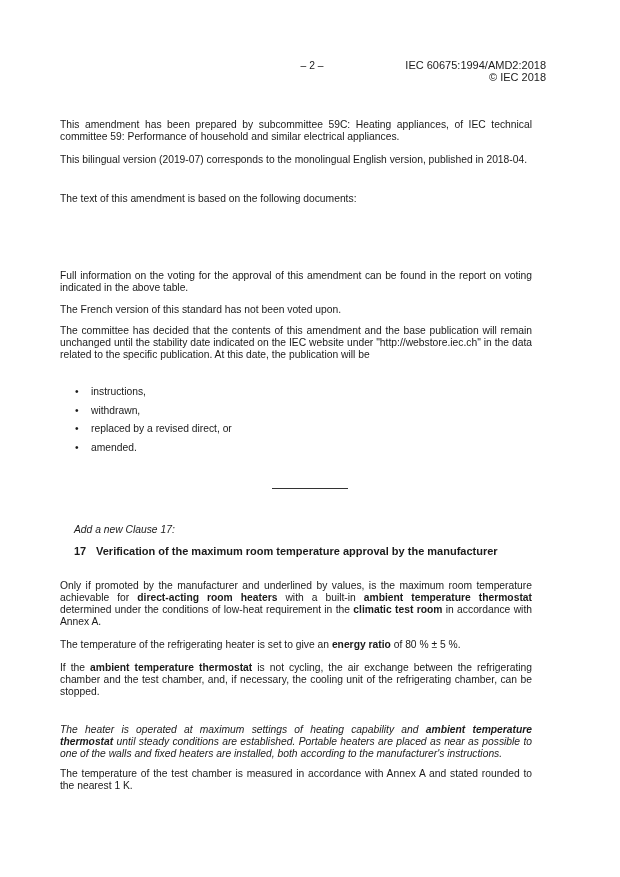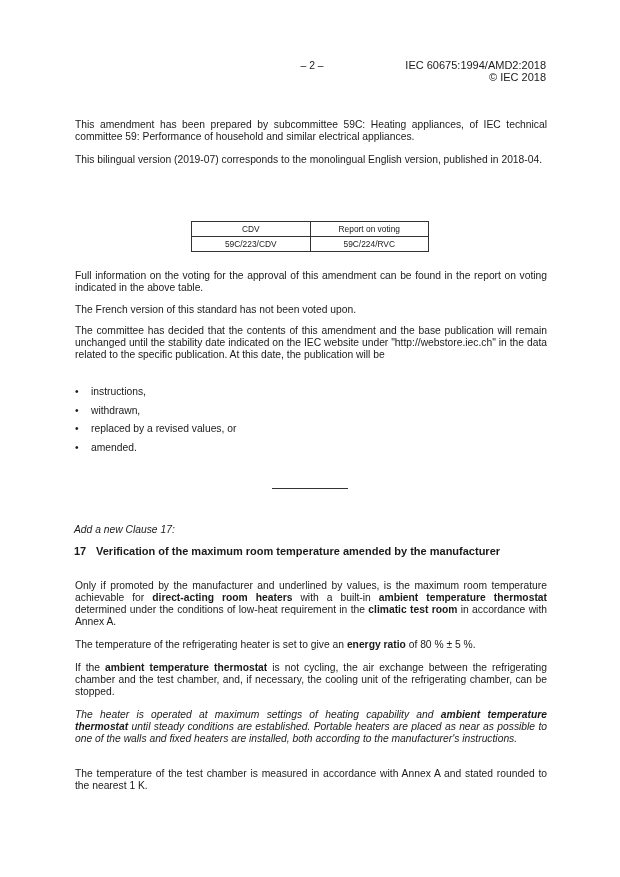--- a/index.html
+++ b/index.html
@@ -39,27 +39,27 @@
     .title {
       position: absolute;
       left: 0; top: 95px;
       width: 620px;
       text-align: center;
       font-size: 12.2px;
       letter-spacing: 0.2px;
     }
     .para {
       position: absolute;
-      left: 75px;
+      left: 60px;
       width: 472px;
       text-align: justify;
       text-align-last: left;
     }
     .para b { font-weight: bold; }
-    .para.it { font-style: italic; }
+    .para.it { font-style: italic; margin-top: 15px; }
     table.docs {
       position: absolute;
       left: 191px; top: 221px;
       width: 238px;
       border-collapse: collapse;
       font-size: 8.4px;
     }
     table.docs td {
       border: 1px solid #333;
       text-align: center;
@@ -119,52 +119,41 @@
 
   <div class="hdr-page">– 2 –</div>
   <div class="hdr-ref">
     <div>IEC 60675:1994/AMD2:2018</div>
     <div>© IEC 2018</div>
   </div>
 
 
   <div class="para" style="top:119px">This amendment has been prepared by subcommittee 59C: Heating appliances, of IEC technical committee 59: Performance of household and similar electrical appliances.</div>
   <div class="para" style="top:154px">This bilingual version (2019-07) corresponds to the monolingual English version, published in 2018-04.</div>
+  <div class="para" style="top:193px">The text of this amendment is based on the following documents:</div>
 
-  <table class="docs">
-    <tbody>
-        <tr>
-      <td>CDV</td>
-      <td>Report on voting</td>
-    </tr>
-    <tr>
-      <td>59C/223/CDV</td>
-      <td>59C/224/RVC</td>
-    </tr>
-  </tbody>
-    </table>
 
   <div class="para" style="top:270px">Full information on the voting for the approval of this amendment can be found in the report on voting indicated in the above table.</div>
   <div class="para" style="top:304px">The French version of this standard has not been voted upon.</div>
   <div class="para" style="top:325px">The committee has decided that the contents of this amendment and the base publication will remain unchanged until the stability date indicated on the IEC website under "http://webstore.iec.ch" in the data related to the specific publication. At this date, the publication will be</div>
 
   <ul class="bullets">
     <li><span class="dot">•</span><span>instructions,</span></li>
     <li><span class="dot">•</span><span>withdrawn,</span></li>
-    <li><span class="dot">•</span><span>replaced by a revised values, or</span></li>
+    <li><span class="dot">•</span><span>replaced by a revised direct, or</span></li>
     <li><span class="dot">•</span><span>amended.</span></li>
   </ul>
 
   <div class="rule"></div>
 
   <div class="add-clause">Add a new Clause 17:</div>
 
   <div class="heading">
     <span class="num">17</span>
-    <span class="txt">Verification of the maximum room temperature amended by the manufacturer</span>
+    <span class="txt">Verification of the maximum room temperature approval by the manufacturer</span>
   </div>
 
   <div class="para" style="top:580px"><span>Only if promoted by the manufacturer and underlined by values, is the maximum room temperature achievable for </span><b>direct-acting room heaters</b><span> with a built-in </span><b>ambient temperature thermostat</b><span> determined under the conditions of low-heat requirement in the </span><b>climatic test room</b><span> in accordance with Annex A.</span></div>
 
   <div class="para" style="top:639px"><span>The temperature of the refrigerating heater is set to give an </span><b>energy ratio</b><span> of 80 % ± 5 %.</span></div>
 
   <div class="para" style="top:662px"><span>If the </span><b>ambient temperature thermostat</b><span> is not cycling, the air exchange between the refrigerating chamber and the test chamber, and, if necessary, the cooling unit of the refrigerating chamber, can be stopped.</span></div>
 
   <div class="para it" style="top:709px"><span>The heater is operated at maximum settings of heating capability and </span><b>ambient temperature thermostat</b><span> until steady conditions are established. Portable heaters are placed as near as possible to one of the walls and fixed heaters are installed, both according to the manufacturer's instructions.</span></div>
 

